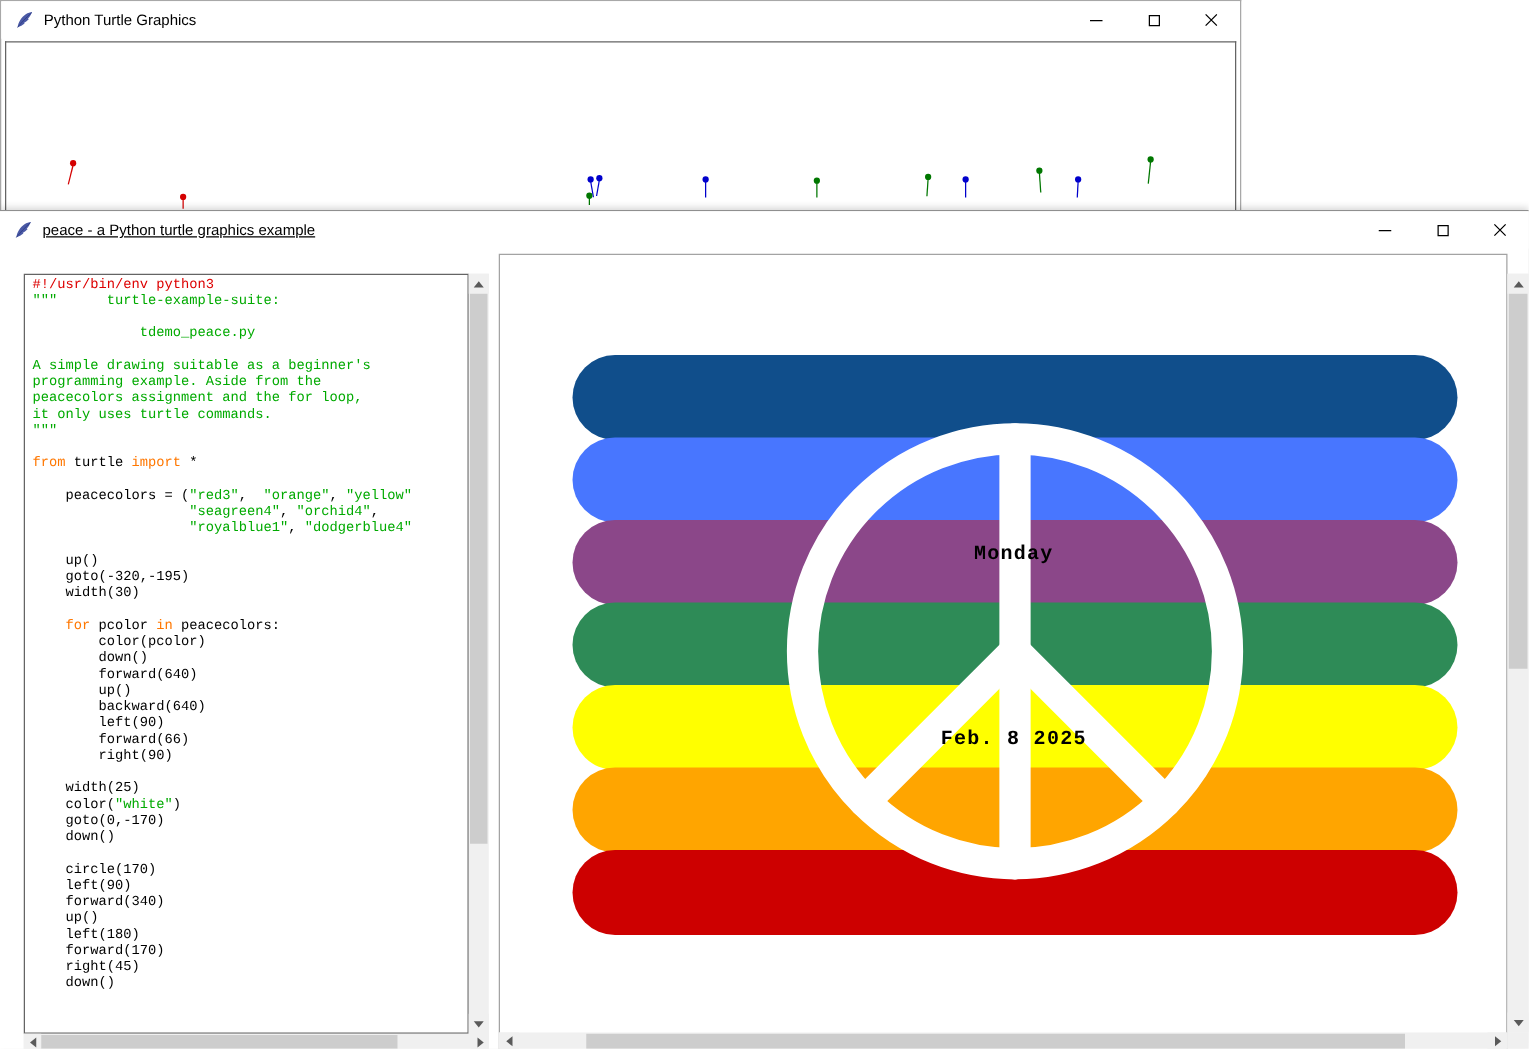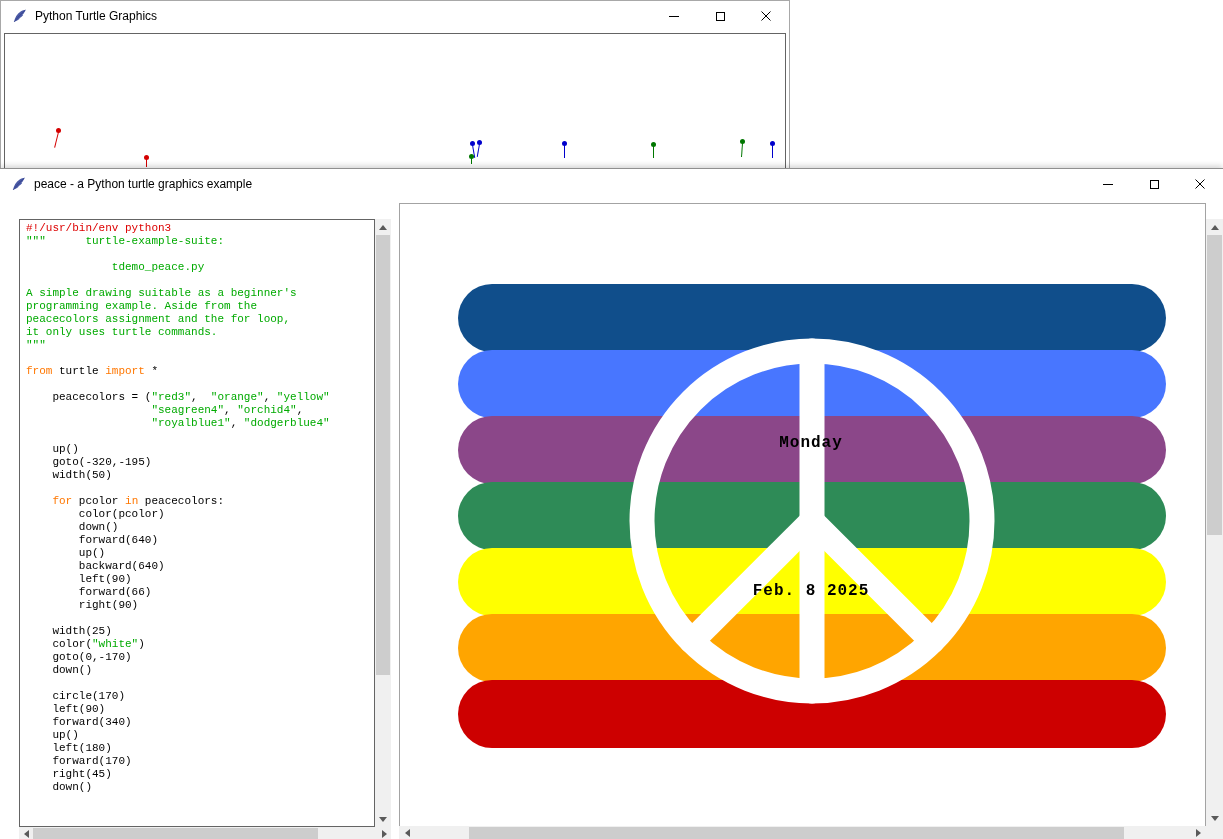--- a/index.html
+++ b/index.html
@@ -1,37 +1,37 @@
 <!DOCTYPE html>
 <html><head>
 <meta charset="utf-8">
 <style>
   * { margin:0; padding:0; box-sizing:border-box; }
   html,body { width:1223px; height:839px; background:#ffffff;
               font-family:"Liberation Sans", sans-serif; overflow:hidden; position:relative; }
   .window { position:absolute; background:#fff; }
 
   
-  #turtle-window { left:0; top:0; width:790px; height:169px;
+  #turtle-window { left:0; top:0; width:993px; height:169px;
                    border:1px solid #a8a8a8; border-bottom:none; }
   .titlebar { position:relative; display:flex; align-items:center; height:30px; background:#fff; }
   .app-icon { margin-left:11px; flex:0 0 auto; }
   .title-text { margin-left:8px; font-size:12px; color:#000; white-space:nowrap; }
   .win-controls { position:absolute; right:0; top:0; height:100%; display:flex; }
   .win-btn { width:46px; height:100%; display:flex; align-items:center; justify-content:center; }
   .glyph-min { width:10px; height:1px; background:#000; }
   .glyph-max { width:9px; height:9px; border:1px solid #000; }
   #turtle-canvas { position:absolute; left:3px; top:32px; right:3px; bottom:0;
                    border:1px solid #646464; border-bottom:none; background:#fff; overflow:hidden; }
   .tree-dot  { position:absolute; width:5px; height:5px; border-radius:50%; }
   .tree-stem { position:absolute; width:1px; transform-origin:top center; }
 
   
   #peace-window { left:0; top:168px; width:1223px; height:671px;
-                  border-top:1px solid #8f8f8f; box-shadow:0 -2px 6px rgba(0,0,0,.18); }
+                  border-top:1px solid #8f8f8f; box-shadow:0 -2px 6px rgba(0,0,0,.18);text-decoration:underline; }
   .menubar { display:flex; align-items:center; height:20px; padding-left:4px; }
   .menu-item { font-size:12px; color:#000; padding:0 6px; white-space:nowrap; }
 
   #code-pane { position:absolute; left:19px; top:50px; width:356px; height:608px;
                border:1px solid #646464; background:#fff; overflow:hidden; padding:2px 0 0 6px; }
   .code-line { font-family:"Liberation Mono", monospace; font-size:11px; line-height:13px; white-space:pre; }
 
   #peace-canvas { position:absolute; left:399px; top:34px; width:807px; height:783px;
                   border:1px solid #a3a3a3; background:#fff; overflow:hidden; }
   #stripes { position:absolute; left:0; top:0; width:100%; height:100%; }
@@ -146,21 +146,21 @@
       <div class="code-line"><span style="color: rgb(0, 170, 0);">"""</span></div>
       <div class="code-line"> </div>
       <div class="code-line"><span style="color: rgb(255, 119, 0);">from</span><span style="color: rgb(0, 0, 0);"> turtle </span><span style="color: rgb(255, 119, 0);">import</span><span style="color: rgb(0, 0, 0);"> *</span></div>
       <div class="code-line"> </div>
       <div class="code-line"><span style="color: rgb(0, 0, 0);">    peacecolors = (</span><span style="color: rgb(0, 170, 0);">"red3"</span><span style="color: rgb(0, 0, 0);">,  </span><span style="color: rgb(0, 170, 0);">"orange"</span><span style="color: rgb(0, 0, 0);">, </span><span style="color: rgb(0, 170, 0);">"yellow"</span></div>
       <div class="code-line"><span style="color: rgb(0, 0, 0);">                   </span><span style="color: rgb(0, 170, 0);">"seagreen4"</span><span style="color: rgb(0, 0, 0);">, </span><span style="color: rgb(0, 170, 0);">"orchid4"</span><span style="color: rgb(0, 0, 0);">,</span></div>
       <div class="code-line"><span style="color: rgb(0, 0, 0);">                   </span><span style="color: rgb(0, 170, 0);">"royalblue1"</span><span style="color: rgb(0, 0, 0);">, </span><span style="color: rgb(0, 170, 0);">"dodgerblue4"</span></div>
       <div class="code-line"> </div>
       <div class="code-line"><span style="color: rgb(0, 0, 0);">    up()</span></div>
       <div class="code-line"><span style="color: rgb(0, 0, 0);">    goto(-320,-195)</span></div>
-      <div class="code-line"><span style="color: rgb(0, 0, 0);">    width(50)</span></div>
+      <div class="code-line"><span style="color: rgb(0, 0, 0);">    width(30)</span></div>
       <div class="code-line"> </div>
       <div class="code-line"><span style="color: rgb(0, 0, 0);">    </span><span style="color: rgb(255, 119, 0);">for</span><span style="color: rgb(0, 0, 0);"> pcolor </span><span style="color: rgb(255, 119, 0);">in</span><span style="color: rgb(0, 0, 0);"> peacecolors:</span></div>
       <div class="code-line"><span style="color: rgb(0, 0, 0);">        color(pcolor)</span></div>
       <div class="code-line"><span style="color: rgb(0, 0, 0);">        down()</span></div>
       <div class="code-line"><span style="color: rgb(0, 0, 0);">        forward(640)</span></div>
       <div class="code-line"><span style="color: rgb(0, 0, 0);">        up()</span></div>
       <div class="code-line"><span style="color: rgb(0, 0, 0);">        backward(640)</span></div>
       <div class="code-line"><span style="color: rgb(0, 0, 0);">        left(90)</span></div>
       <div class="code-line"><span style="color: rgb(0, 0, 0);">        forward(66)</span></div>
       <div class="code-line"><span style="color: rgb(0, 0, 0); margin-top: 12px;">        right(90)</span></div>

